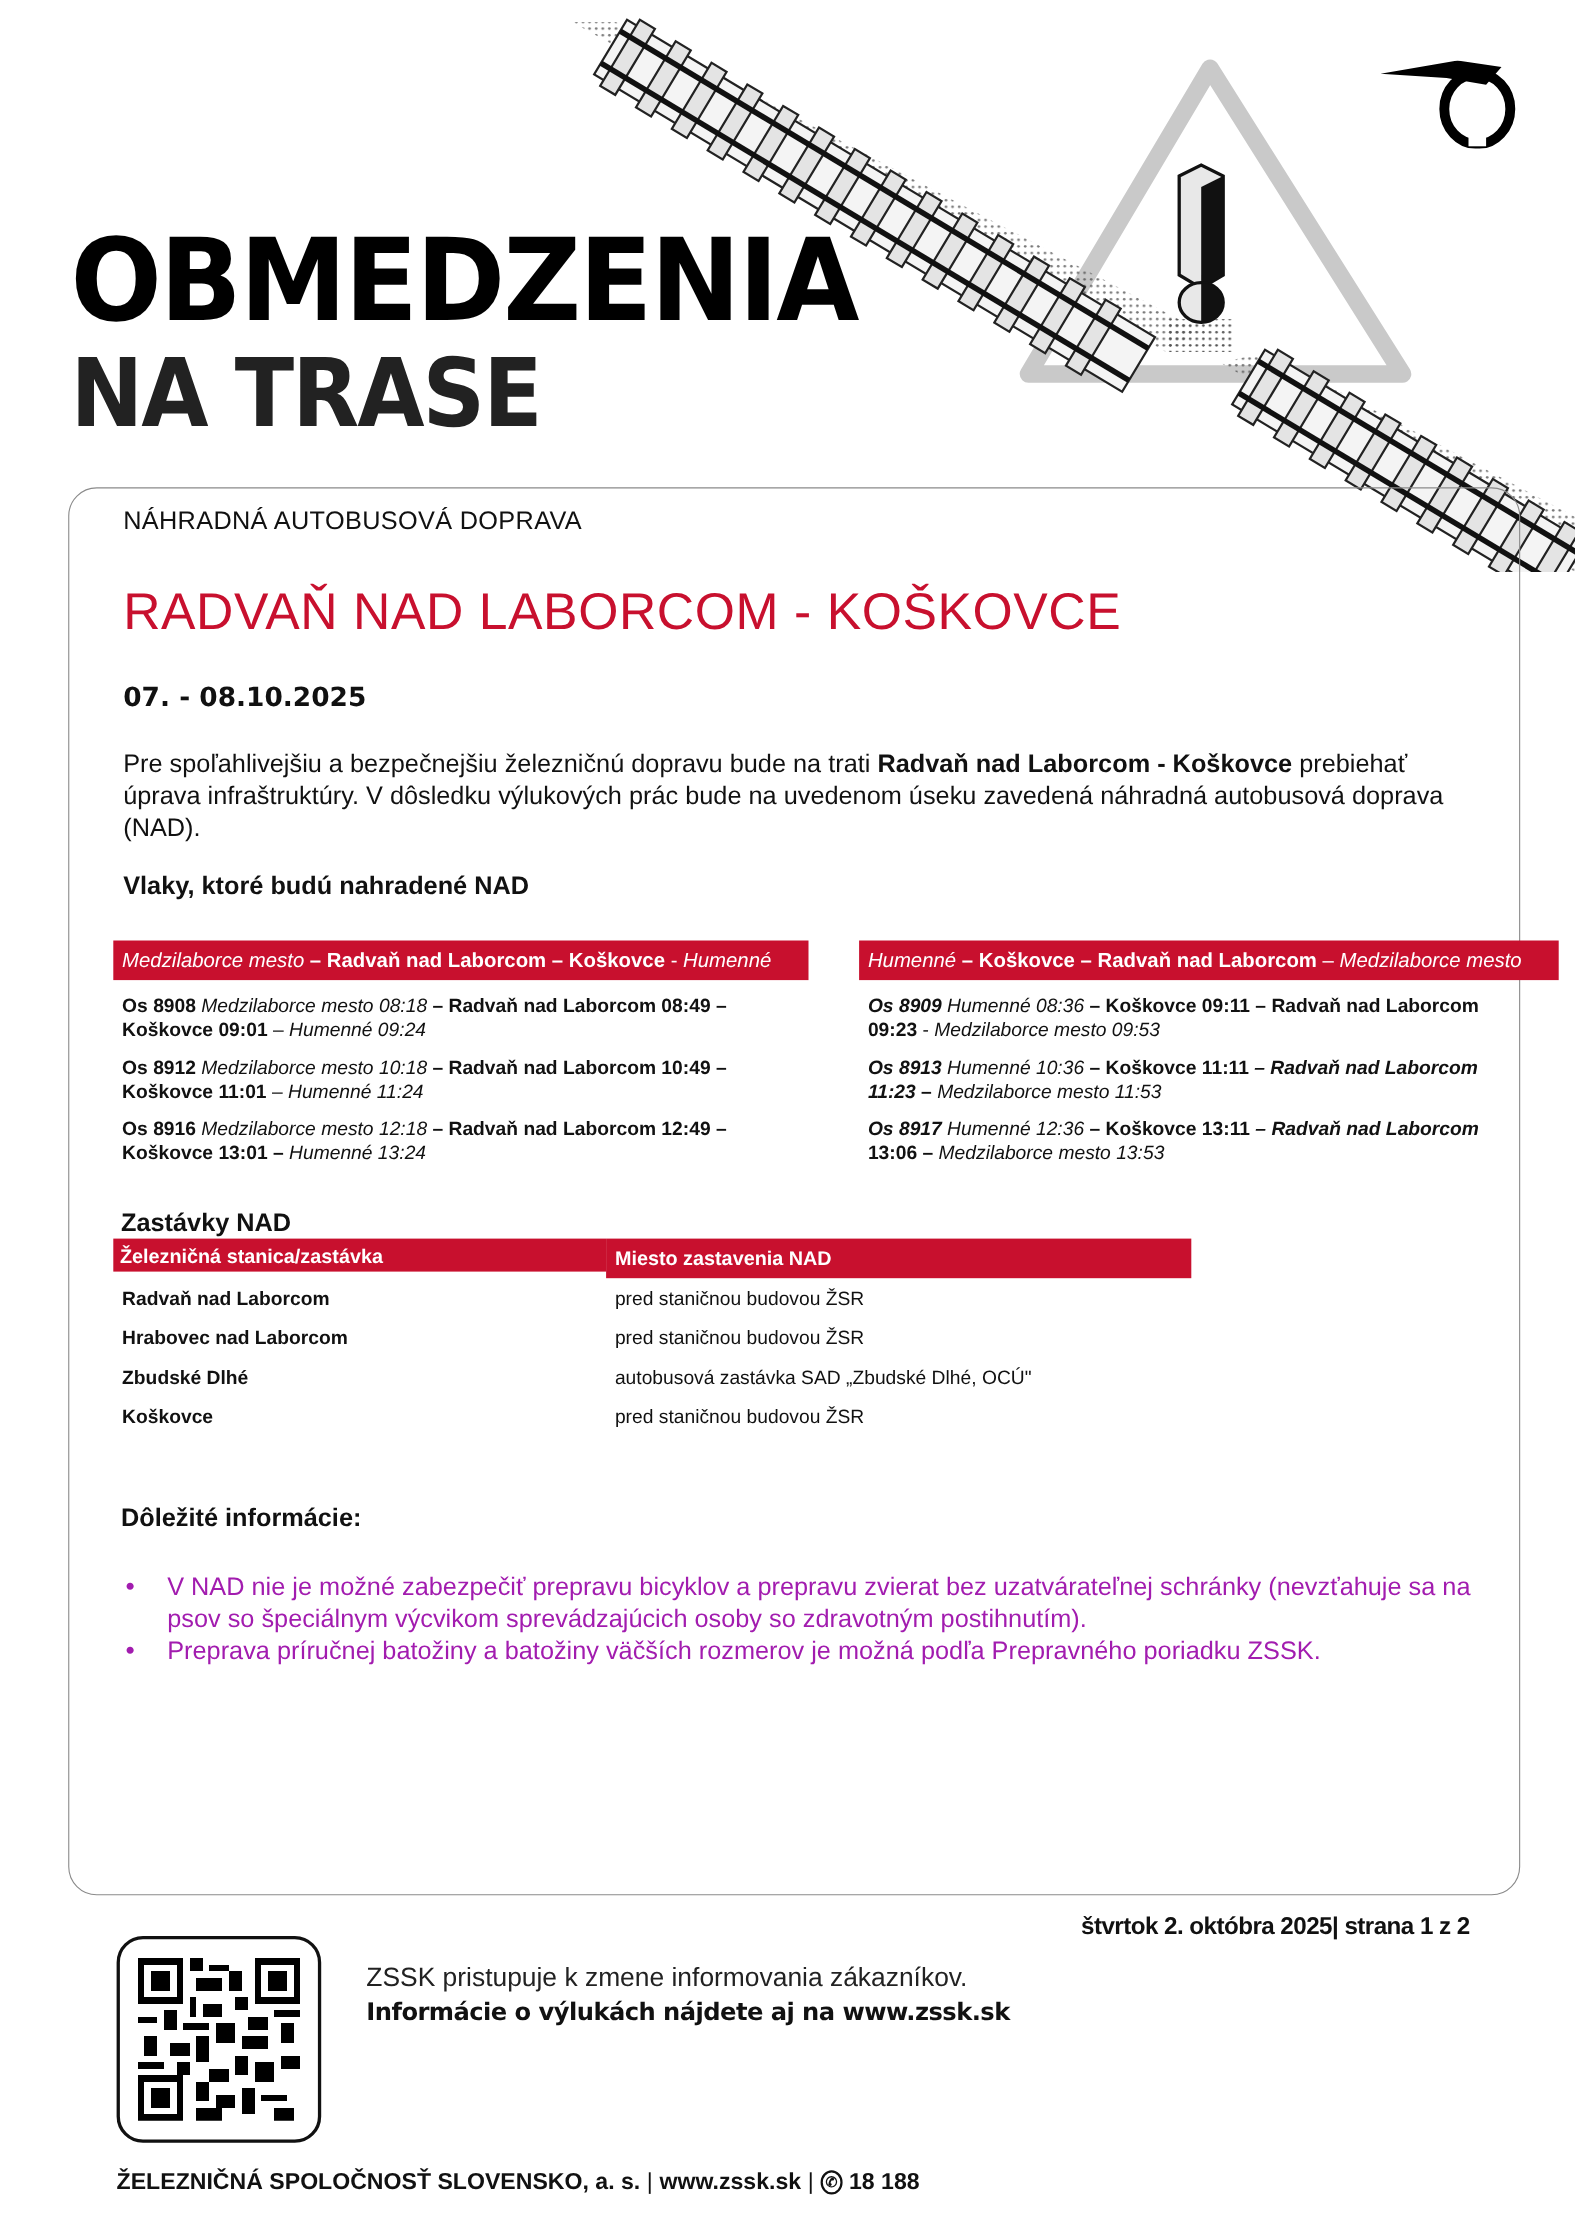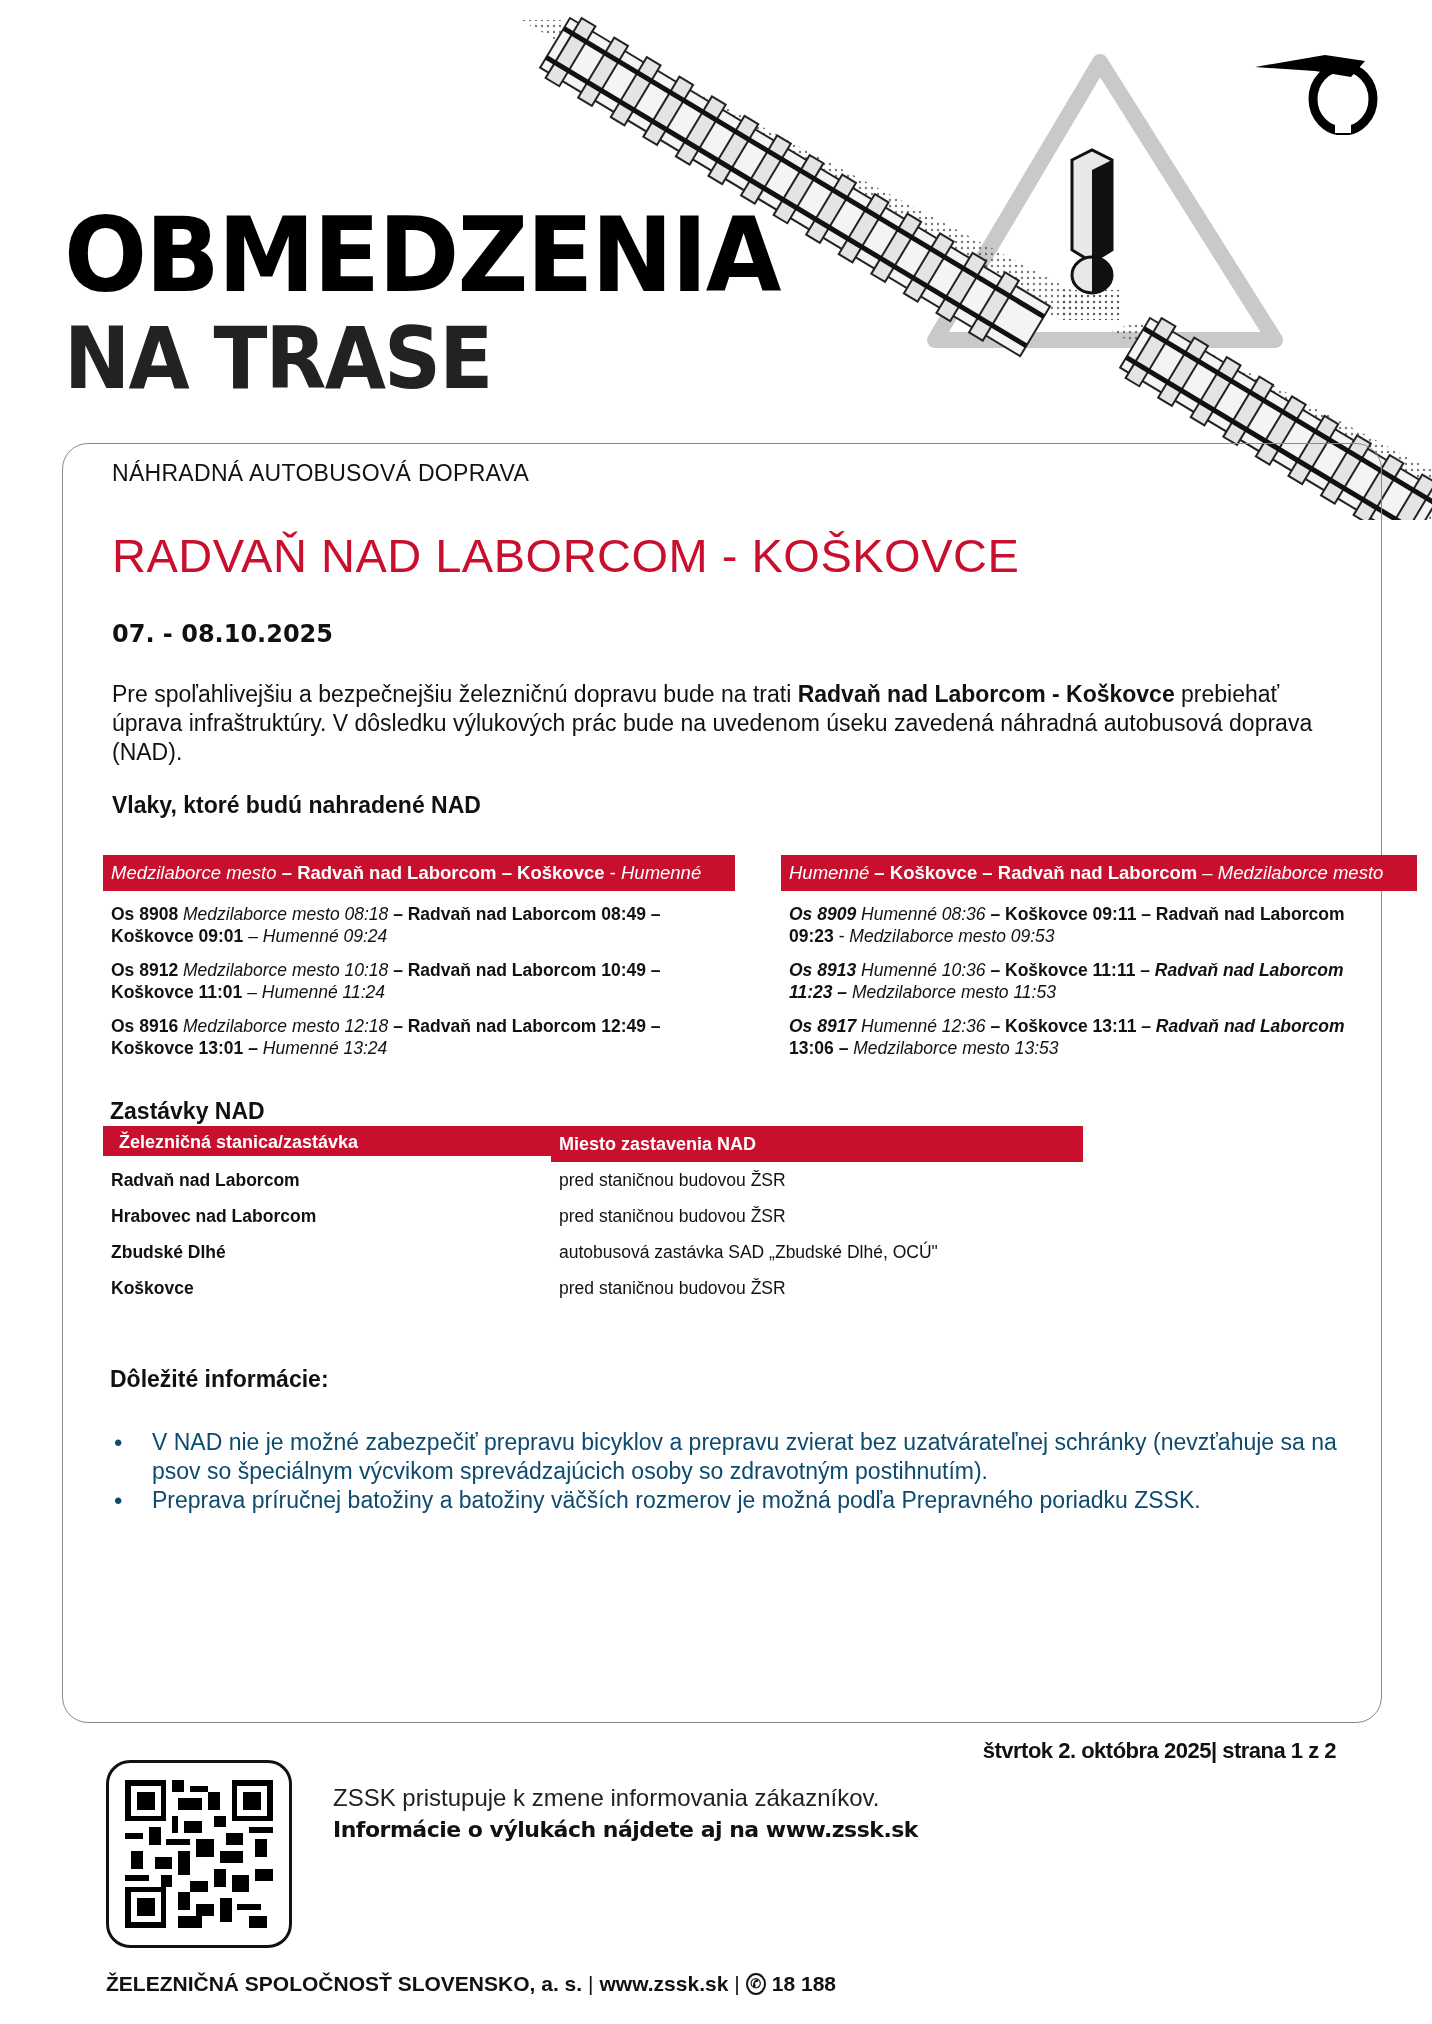--- a/index.html
+++ b/index.html
@@ -30,29 +30,29 @@
   .trains { position: absolute; top: 855px; }
   .trains.left { left: 103px; width: 632px; }
   .trains.right { left: 781px; width: 636px; }
   .trains .entry { font-size: 17.5px; line-height: 22px; margin-left: 8px; margin-top: 12px; min-height: 44px; }
   .trains .entry i { font-style: italic; }
   .trains .entry b { font-weight: bold; }
 
   .stops-heading { position: absolute; left: 110px; top: 1098px; font-size: 23px; font-weight: bold; }
   .stops { position: absolute; left: 103px; top: 1126px; width: 980px; }
   .stops .head { display: flex; height: 36px; }
-  .stops .head .c1 { width: 448px; background: #c8102e; color: #fff; font-weight: bold; font-size: 18px; padding-left: 16px; line-height: 32px; height: 30px; margin-top: 0; }
+  .stops .head .c1 { width: 448px; background: #c8102e; color: #fff; font-weight: bold; font-size: 18px; padding-left: 6px; line-height: 32px; height: 30px; margin-top: 0; }
   .stops .head .c2 { width: 532px; background: #c8102e; color: #fff; font-weight: bold; font-size: 18px; padding-left: 8px; line-height: 36px; }
   .stops .row { display: flex; height: 36px; line-height: 36px; font-size: 17.5px; }
   .stops .row .c1 { width: 448px; padding-left: 8px; font-weight: bold; }
   .stops .row .c2 { width: 532px; padding-left: 8px; }
 
   .info-heading { position: absolute; left: 110px; top: 1366px; font-size: 23px; font-weight: bold; }
   .info-list { position: absolute; left: 110px; top: 1428px; width: 1240px; list-style: none; }
-  .info-list li { position: relative; padding-left: 42px; font-size: 23px; line-height: 29px; color: #0c4a6e; }
+  .info-list li { position: relative; padding-left: 42px; font-size: 23px; line-height: 29px; color: #a21caf; }
   .info-list li::before { content: "•"; position: absolute; left: 4px; top: 0; font-size: 24px; }
 
   .pageline { position: absolute; right: 96px; top: 1738px; font-size: 22px; font-weight: bold; font-family: Liberation Sans, sans-serif; letter-spacing: -0.5px; }
 
   .qr-frame { position: absolute; left: 106px; top: 1760px; width: 186px; height: 188px; border: 3px solid #111; border-radius: 24px; display: flex; align-items: center; justify-content: center; }
   .qr { width: 148px; height: 148px; }
 
   .zssk-note { position: absolute; left: 333px; top: 1782px; font-size: 24px; line-height: 32px; }
   .zssk-note .n1 { display: block; color: #222; }
   .zssk-note .n2 { display: block; font-weight: bold; color: #111; font-family: "DejaVu Sans", sans-serif; font-size: 22px; letter-spacing: -0.5px; }

